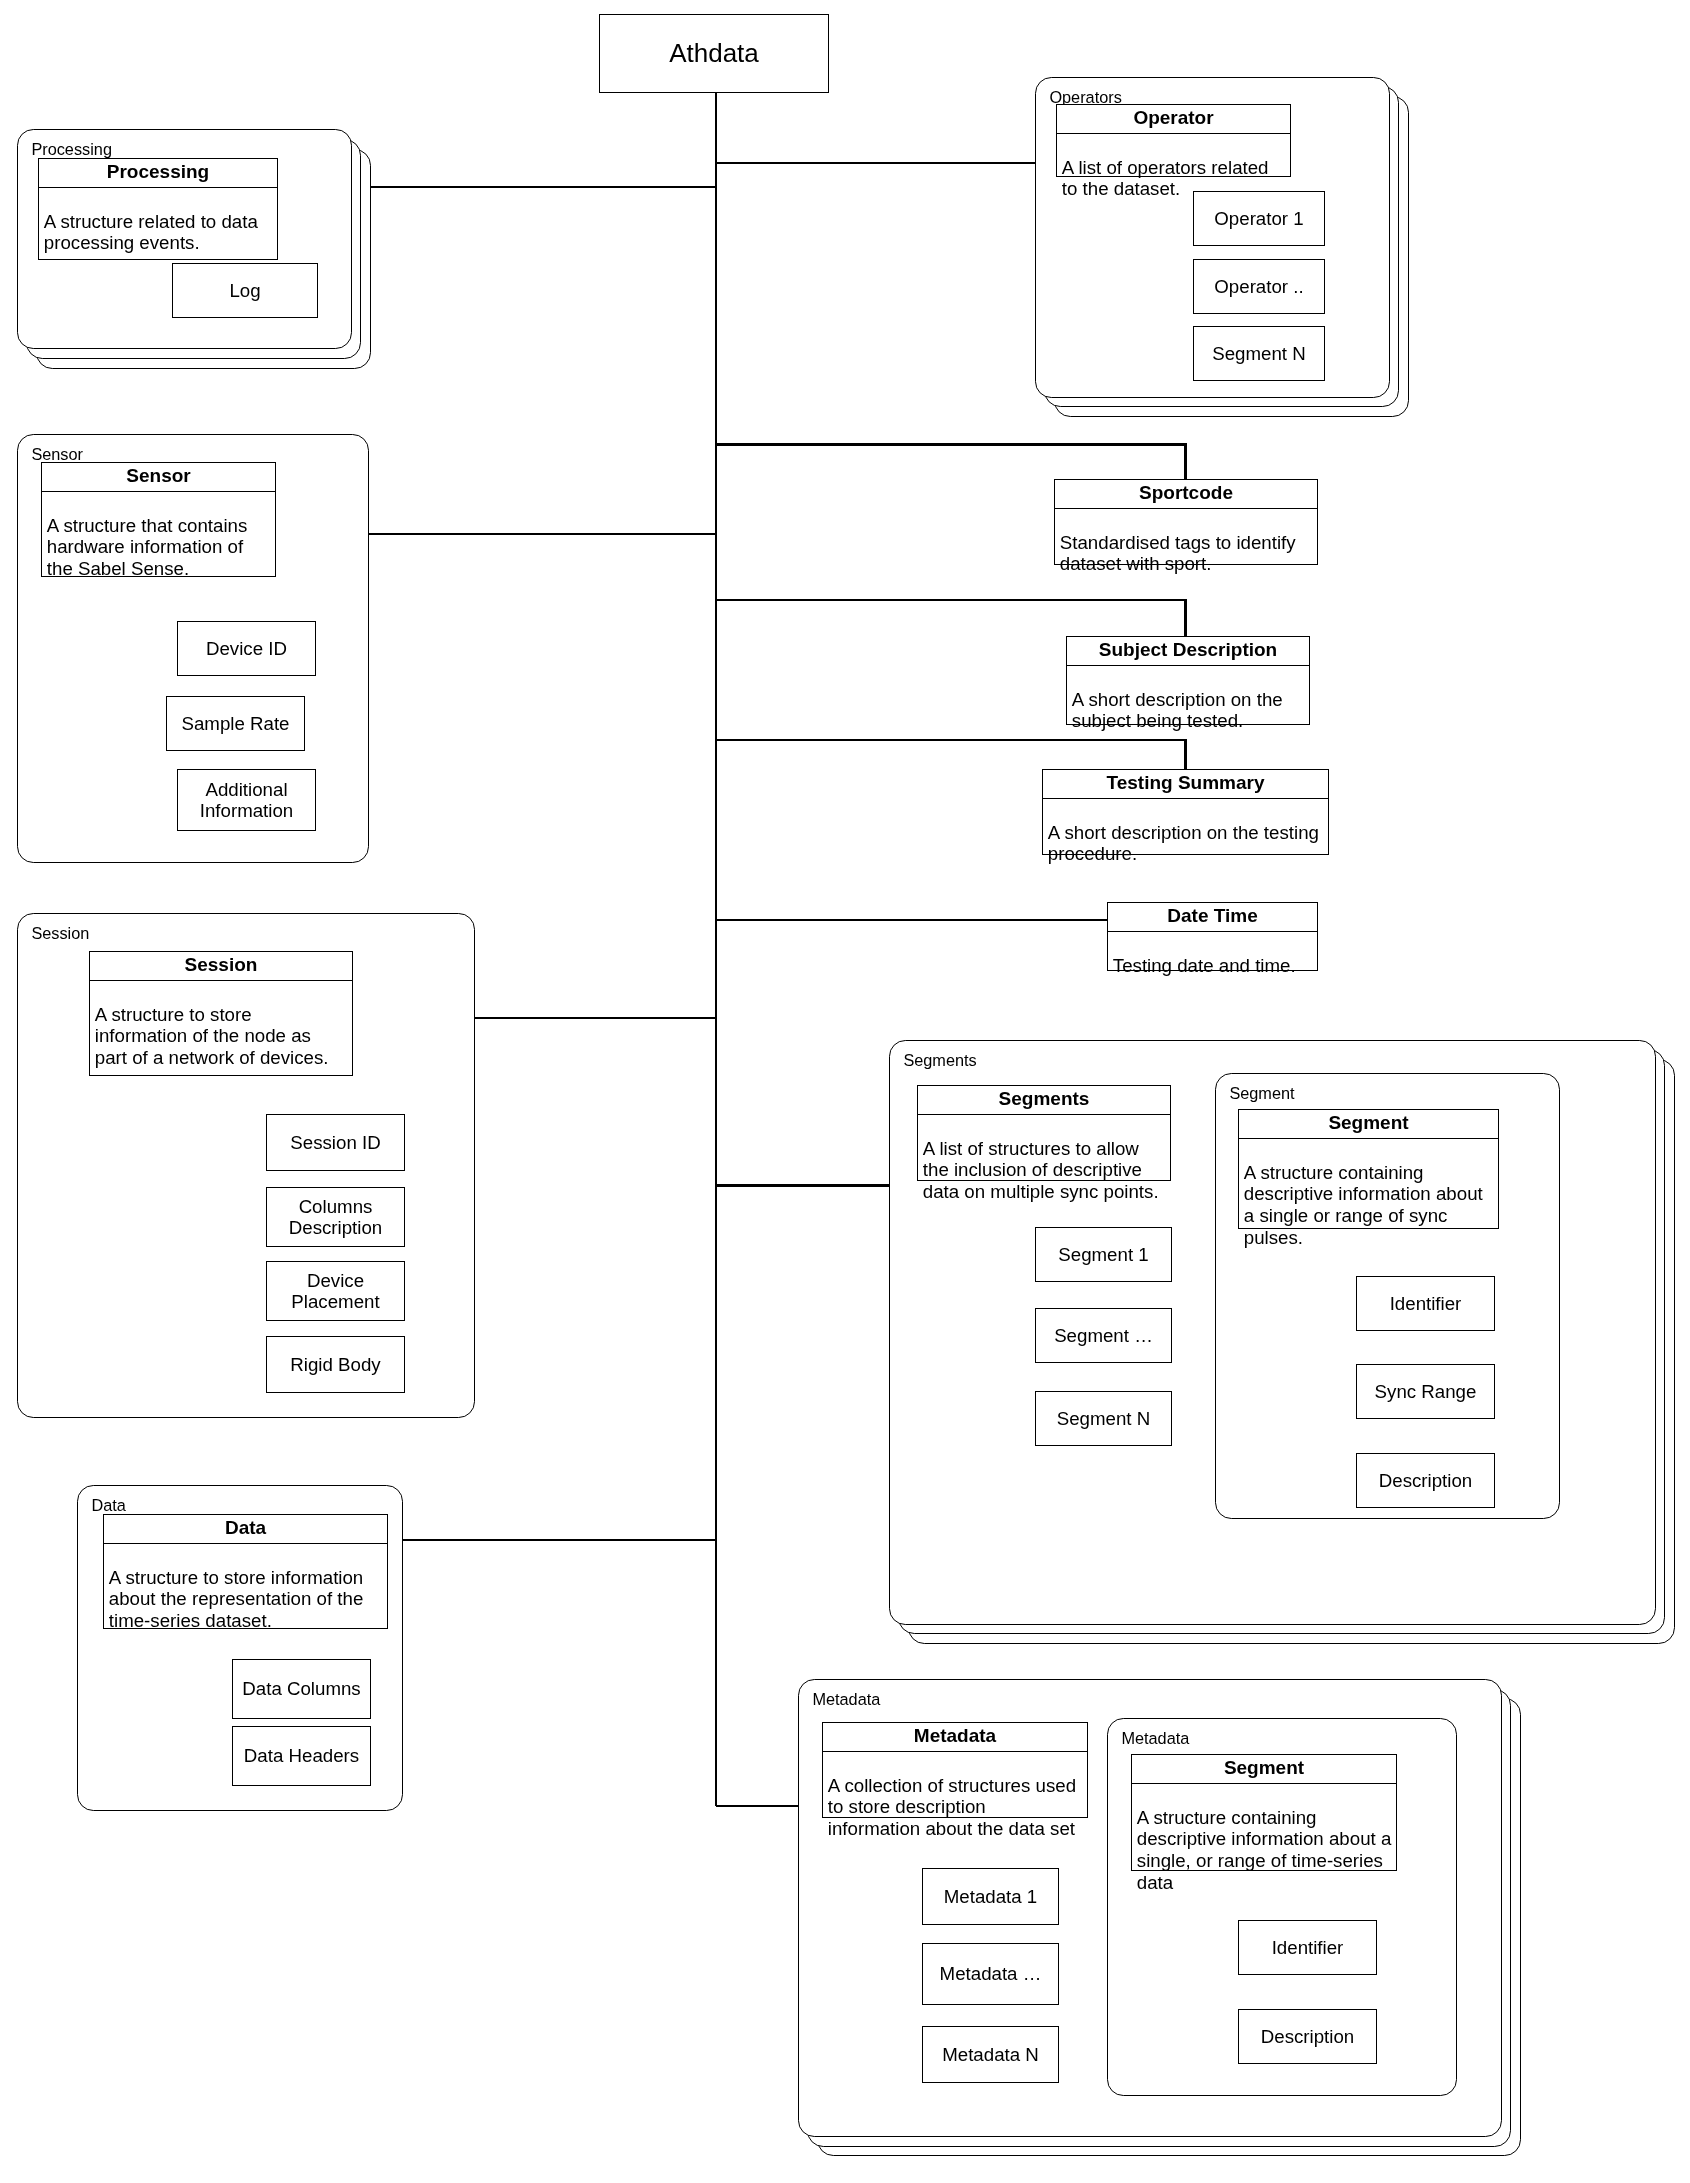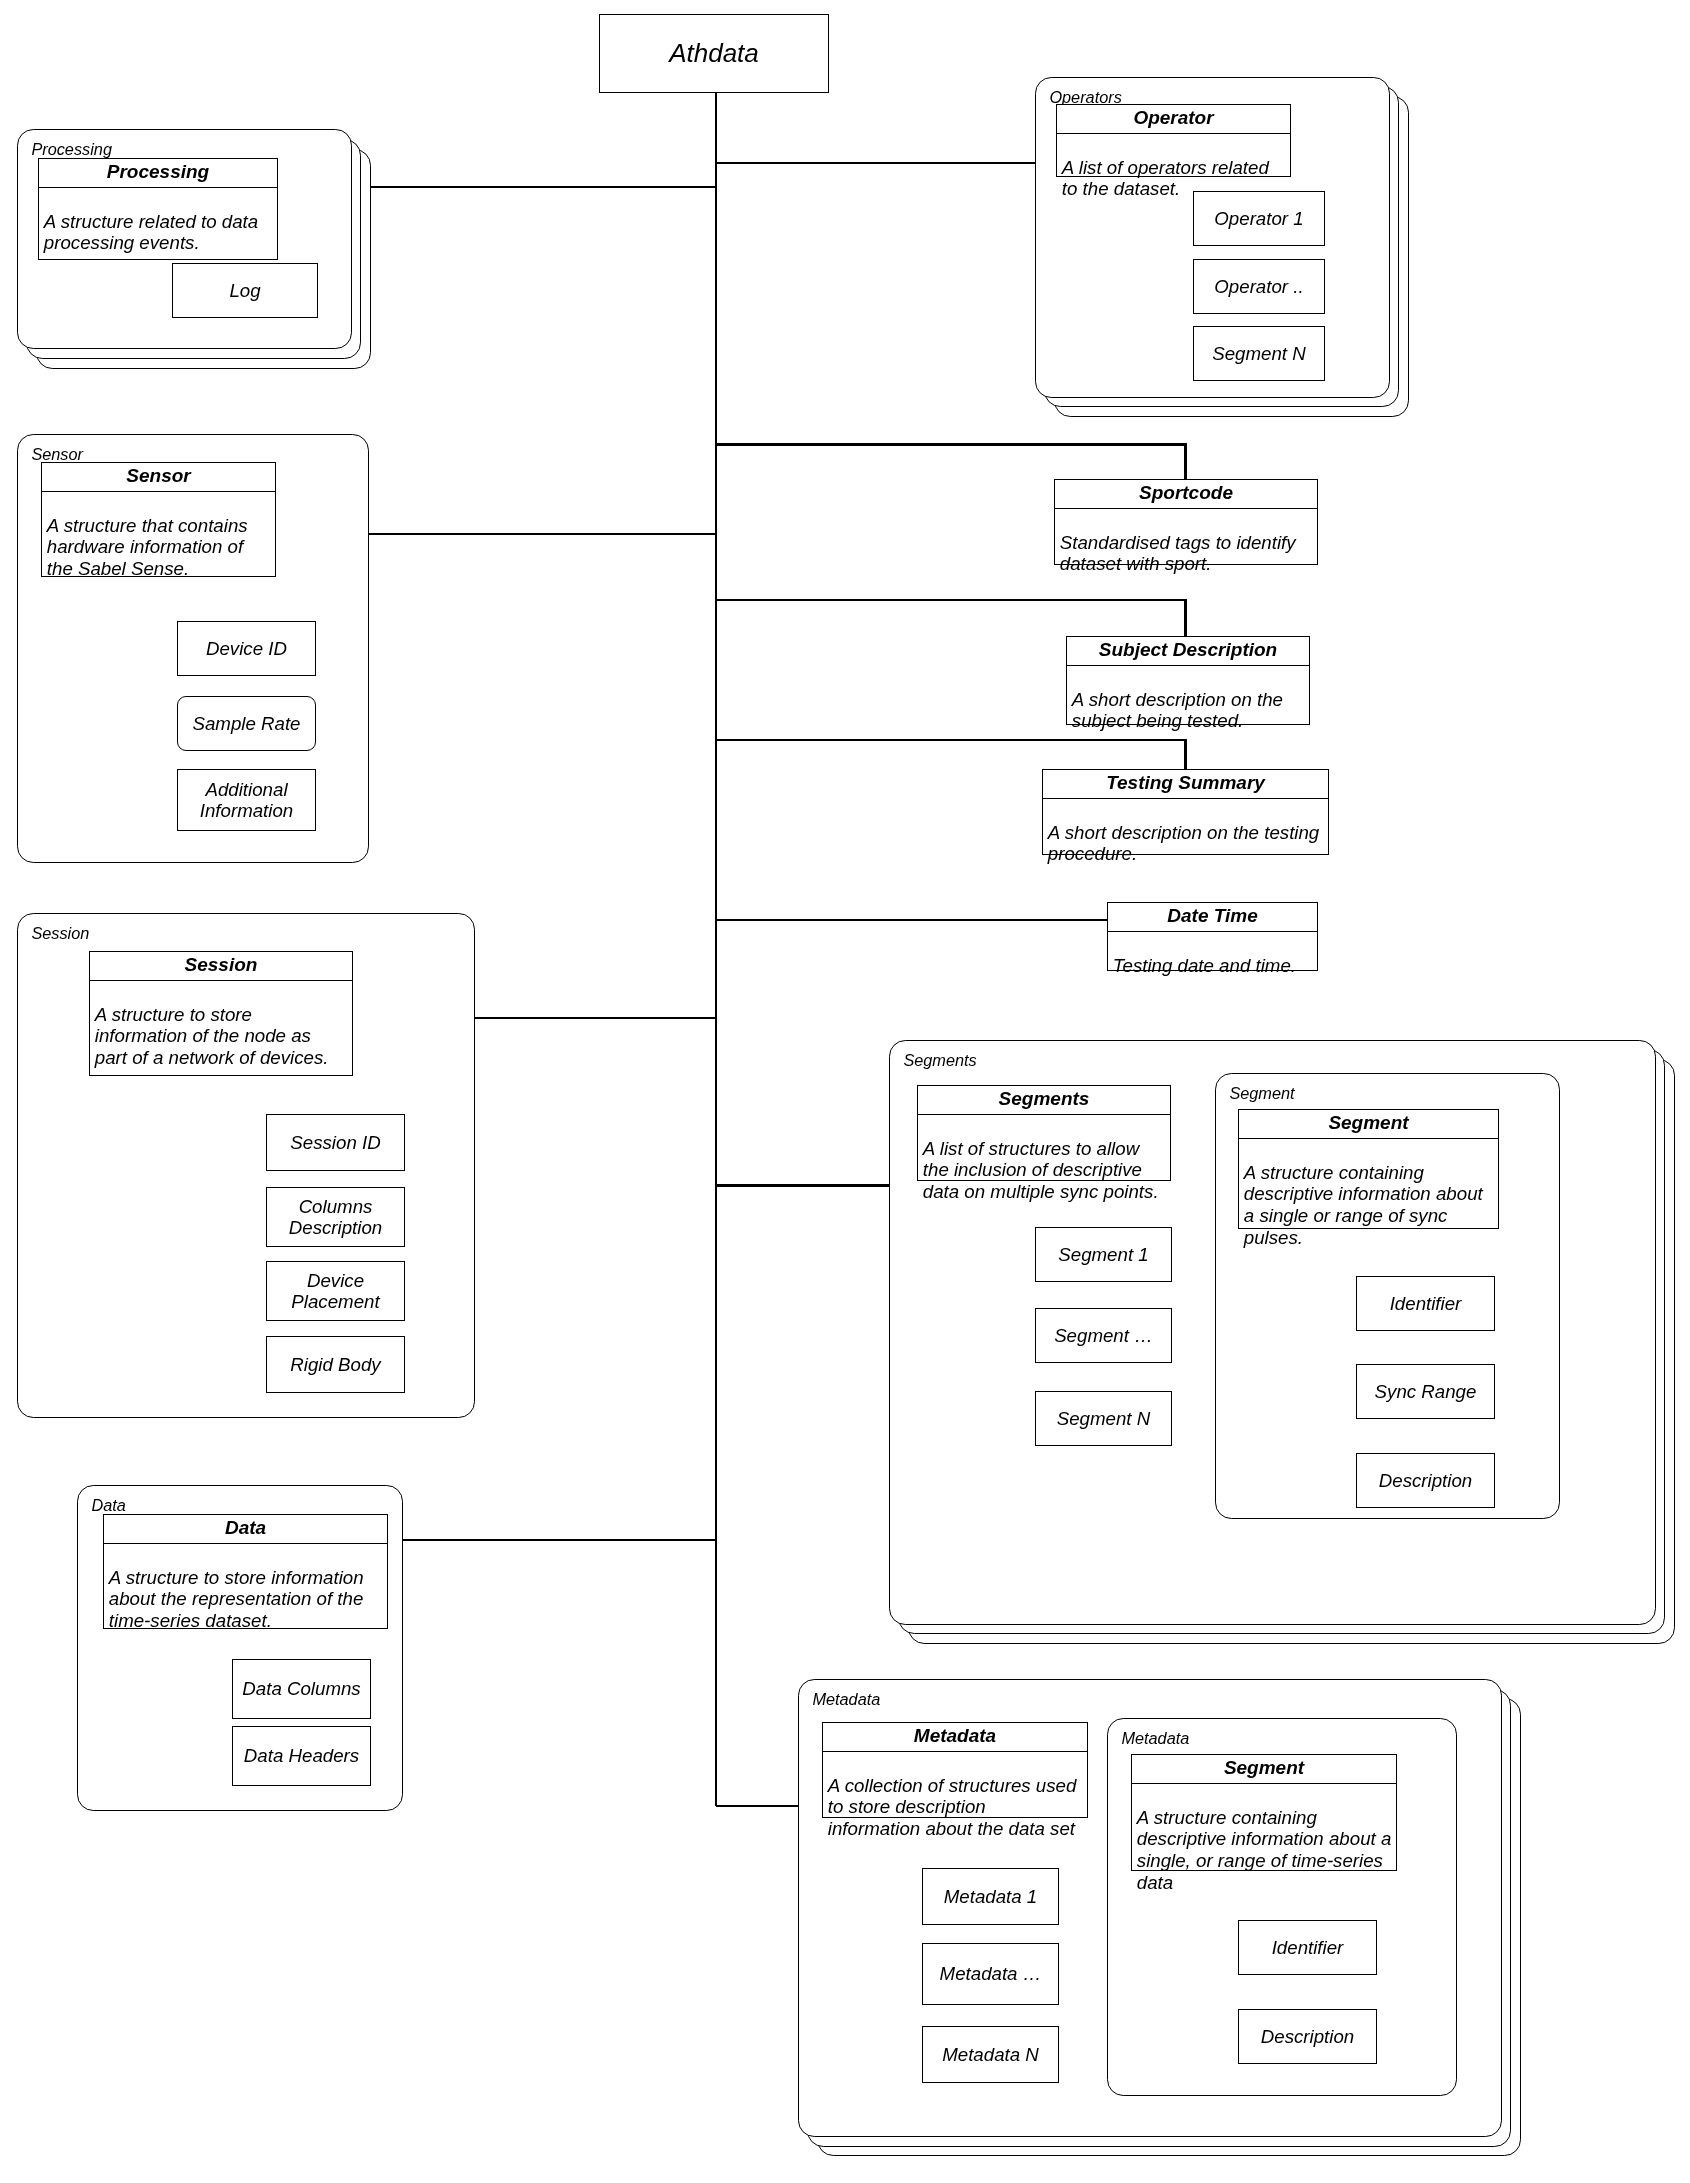--- a/index.html
+++ b/index.html
@@ -1,17 +1,17 @@
 <!DOCTYPE html>
 <html style="font-size:7.7px"><head>
 <meta charset="utf-8">
 <style>
   html,body{margin:0;padding:0;background:#ffffff;}
   body{font-family:"Liberation Sans", sans-serif;}
-  #canvas{position:relative;width:1690px;height:2183px;background:#fff;overflow:hidden;font-style:italic;}
+  #canvas{position:relative;width:1690px;height:2183px;background:#fff;overflow:hidden;}
   svg.lines{position:absolute;left:0;top:0;width:1690px;height:2183px;pointer-events:none;}
 
   
   .card{position:absolute;border:1.9px solid #000;border-radius:16.3px;background:#fff;box-sizing:border-box;}
   .card.shadow{background:#fff;}
   .card-label{position:absolute;font-size:16.3px;color:#000;line-height:1;white-space:nowrap;}
 
   
   .umlbox{position:absolute;border:1.9px solid #000;background:#fff;box-sizing:border-box;}
   .uml-title{border-bottom:1.9px solid #000;text-align:center;font-weight:bold;font-size:19px;
@@ -144,21 +144,21 @@
   <div class="card" style="left:17px;top:434px;width:352px;height:429px;">
     <span class="card-label" style="left:13.4px;top:10.5px;">Sensor</span>
   </div>
   <div class="umlbox" style="left:41px;top:462px;width:235px;height:115px;">
     <div class="uml-title">Sensor</div>
     <div class="uml-desc">A structure that contains hardware information of the Sabel Sense.</div>
   </div>
   <div class="leaf" style="left:177px;top:621px;width:139px;height:55px;">
     <span>Device ID</span>
     </div>
-  <div class="leaf" style="left:177px;top:696px;width:139px;height:55px;border-radius:9px;">
+  <div class="leaf" style="left:166px;top:696px;width:139px;height:55px;">
     <span>Sample Rate</span>
     </div>
   <div class="leaf" style="left:177px;top:769px;width:139px;height:62px;">
     <span>Additional Information</span>
     </div>
 
   <div class="umlbox" style="left:1054px;top:479px;width:264px;height:86px;">
     <div class="uml-title">Sportcode</div>
     <div class="uml-desc">Standardised tags to identify dataset with sport.</div>
   </div>

